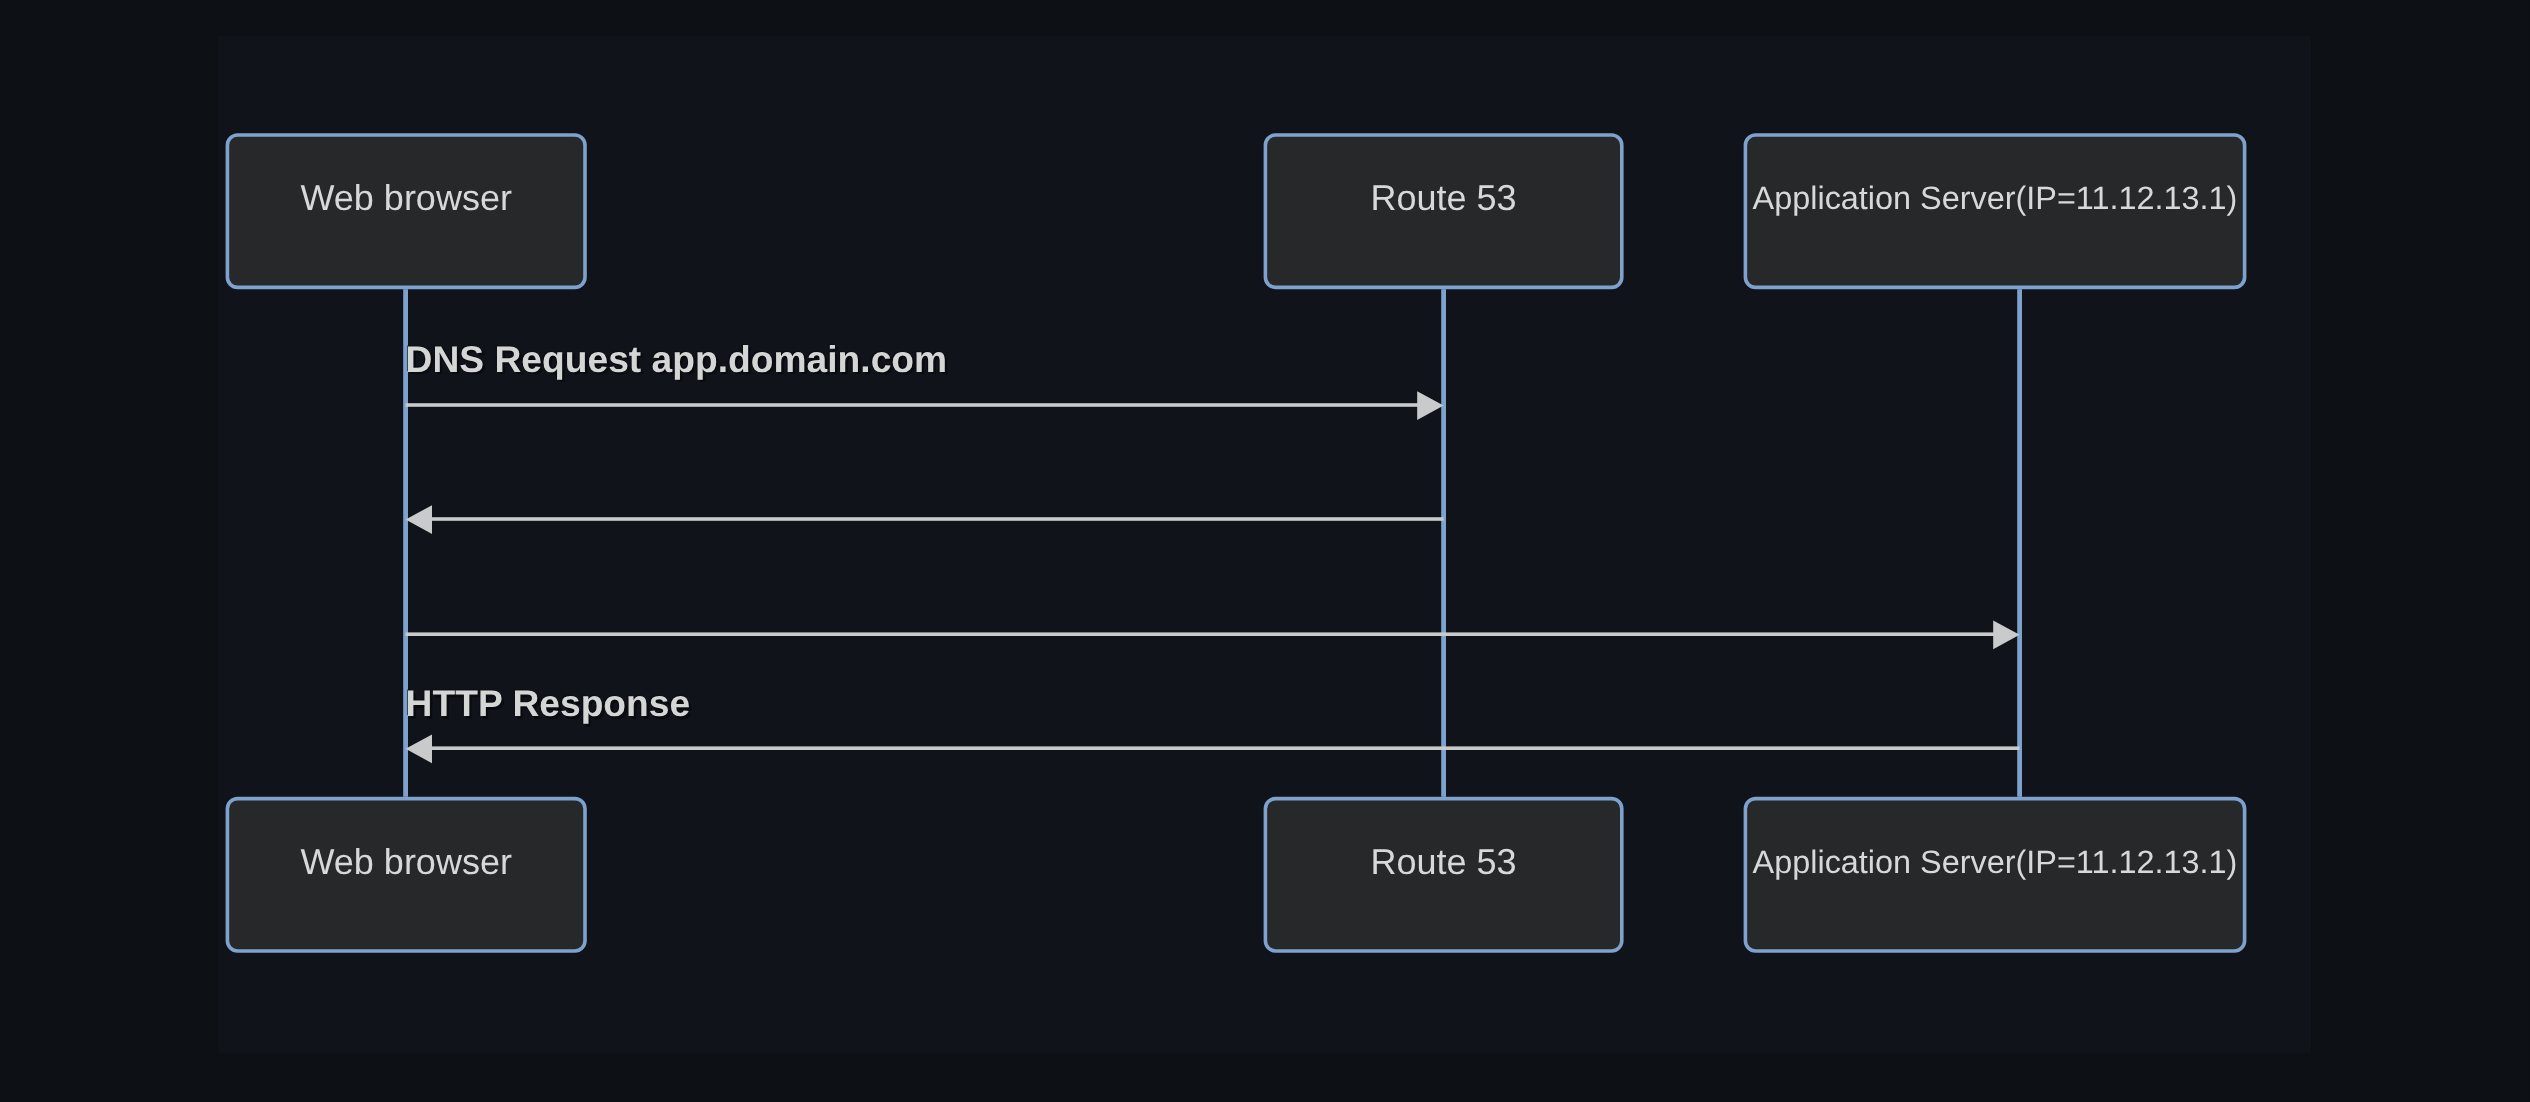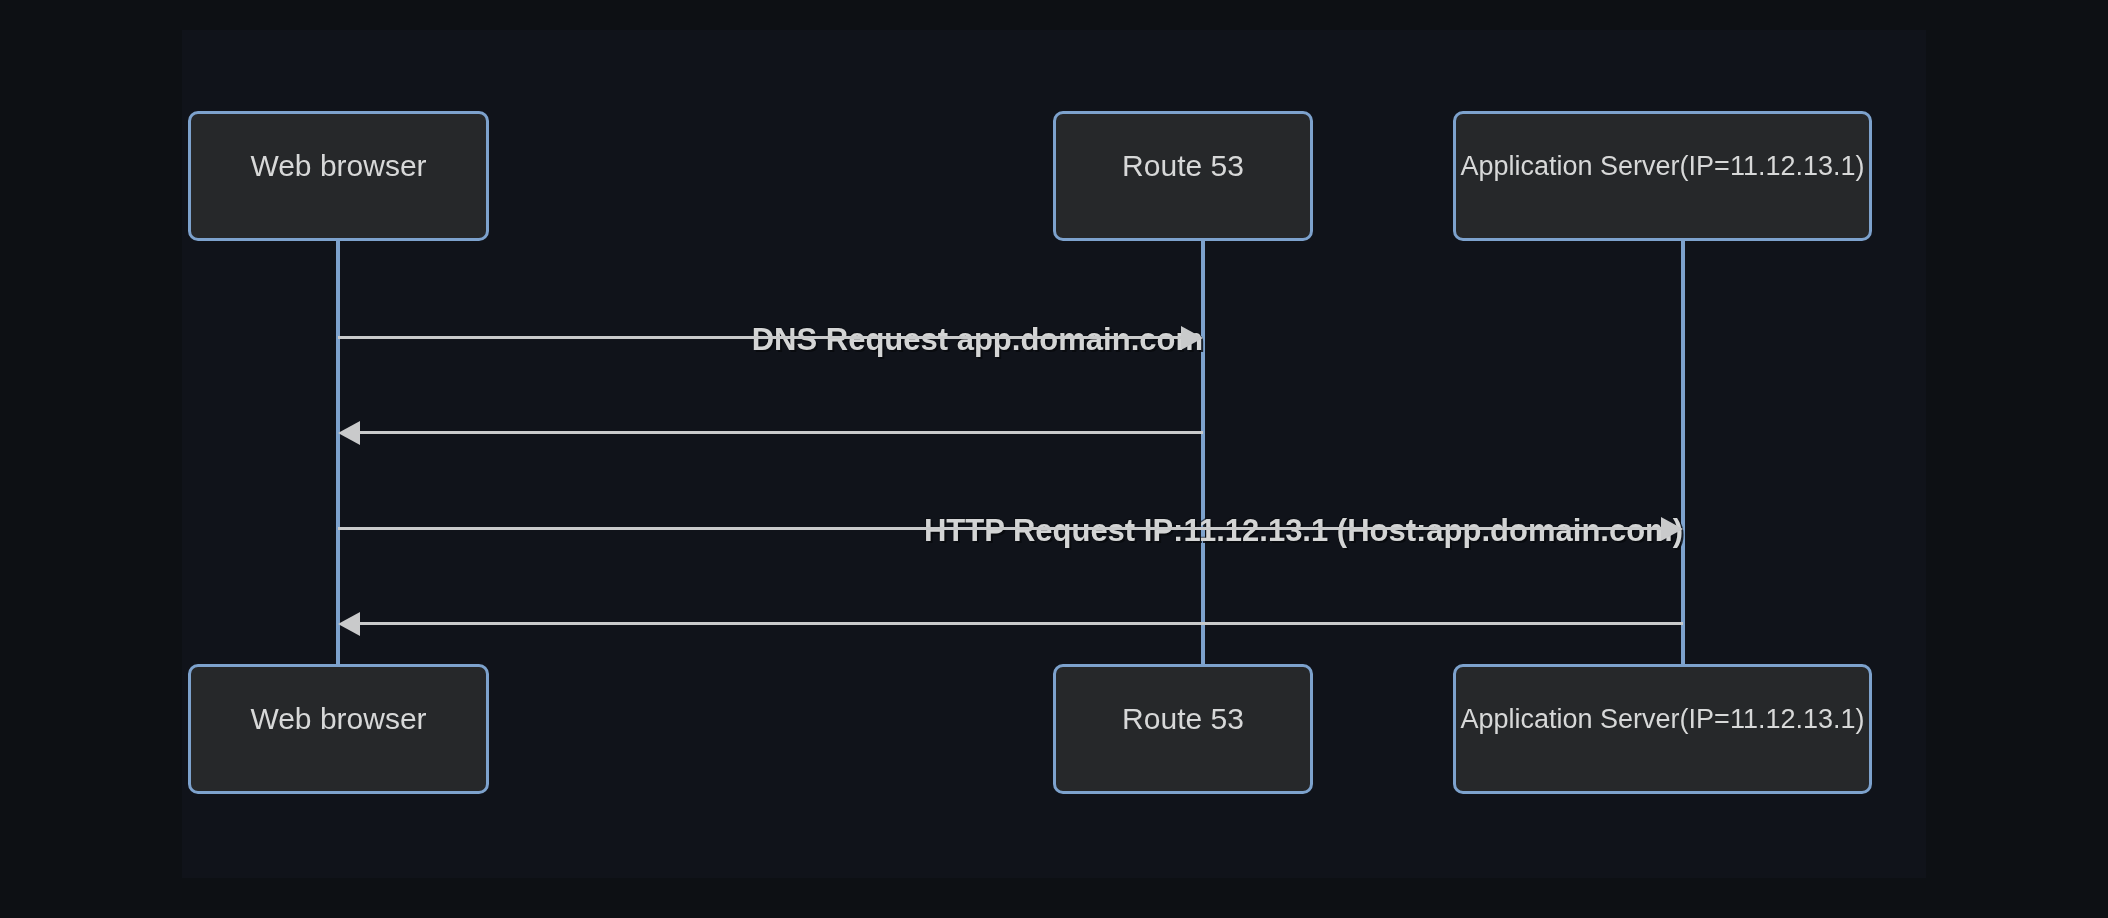--- a/index.html
+++ b/index.html
@@ -39,33 +39,32 @@
     transform: translateY(-50%);
     text-align: center;
     color: #d7d8d8;
     font-size: 30px;
     white-space: nowrap;
   }
   .actor.small .lbl { font-size: 27px; }
   .row-top { top: 111px; }
   .row-bottom { top: 664px; }
   .a-web { left: 188px; width: 301px; }
-  .a-r53 { left: 1053px; width: 260px; }
+  .a-r53 { left: 1053px; width: 300px; }
   .a-app { left: 1453px; width: 419px; }
   
   .msg-label {
     position: absolute;
-    text-align: right;
+    text-align: left;
     color: #d4d5d5;
     font-size: 31px;
     font-weight: bold;
     line-height: 40px;
     white-space: nowrap;
     text-shadow: 2px 2px 0 rgba(8,10,14,0.85), -1px -1px 0 rgba(8,10,14,0.6);
-    margin-top: 40px;
   }
   .msg-line {
     position: absolute; height: 3px;
     background: #c9cacb;
   }
   .arrowhead {
     position: absolute; width: 0; height: 0;
     border-top: 12px solid transparent;
     border-bottom: 12px solid transparent;
   }
@@ -111,24 +110,24 @@
     <div class="lbl">Application Server(IP=11.12.13.1)</div>
   </div>
 
   <div class="msg-label span-short m1-label">DNS Request app.domain.com</div>
   <div class="msg-line m1-line"></div>
   <div class="arrowhead right m1-head"></div>
 
   <div class="msg-line m2-line"></div>
   <div class="arrowhead left m2-head"></div>
 
-  <div class="msg-label span-long m3-label">HTTP Request IP:11.12.13.1 (Host:app.domain.com)</div>
   <div class="msg-line m3-line"></div>
   <div class="arrowhead right m3-head"></div>
 
+  <div class="msg-label span-long m4-label">HTTP Response</div>
   <div class="msg-line m4-line"></div>
   <div class="arrowhead left m4-head"></div>
 
   <div class="actor row-bottom a-web">
     <div class="lbl">Web browser</div>
   </div>
   <div class="actor row-bottom a-r53">
     <div class="lbl">Route 53</div>
   </div>
   <div class="actor row-bottom a-app small">

